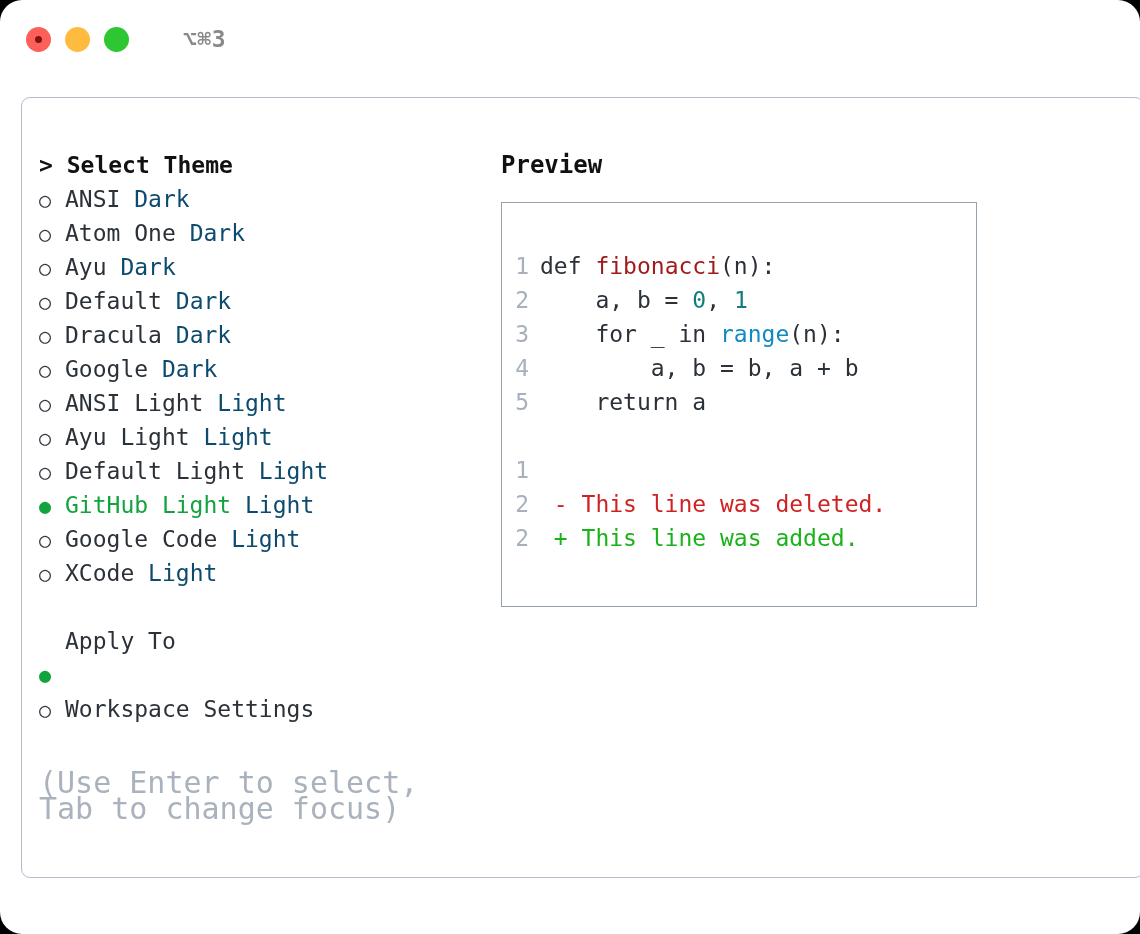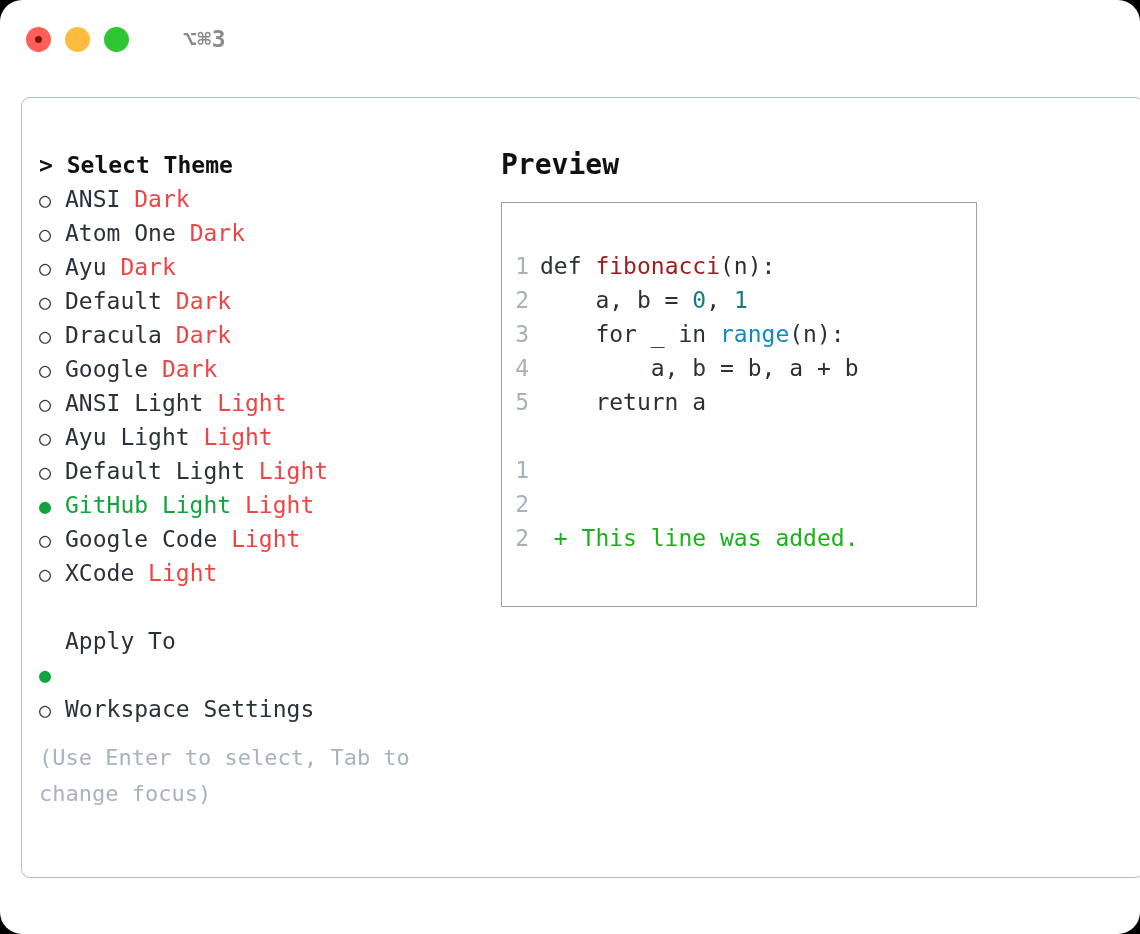--- a/index.html
+++ b/index.html
@@ -113,41 +113,41 @@
     display: inline-block;
     width: 26px;
     flex: 0 0 26px;
     color: #333a42;
     font-size: 20px;
     line-height: 34px;
   }
   .marker.sel { color: #12a33f; }
   .row .name { color: #2b3138; }
   .row.selected .name { color: #12a33f; }
-  .row .kind { color: #ef4444; }
+  .row .kind { color: #0c4a6e; }
   .spacer-row { height: 34px; }
 
   .hint {
-    margin-top: 14px;
-    font-size: 22px;
+    margin-top: 44px;
+    font-size: 30px;
     color: #a9b2bd;
-    line-height: 36px;
+    line-height: 26px;
     width: 420px;
     white-space: pre-wrap;
   }
 
   
   .right-col {
     position: absolute;
     left: 479px;
     top: 50px;
     width: 500px;
   }
   .preview-title {
-    font-size: 28px;
+    font-size: 24px;
     font-weight: bold;
     color: #111111;
     line-height: 34px;
     white-space: pre;
   }
   .code-box {
     margin-top: 20px;
     width: 476px;
     height: 405px;
     border: 1.5px solid #97a2b0;
@@ -232,21 +232,21 @@
           <div id="code-lines">
               <div class="code-line"><span class="gutter">1</span><span><span class="code-text">def </span><span class="tok-func">fibonacci</span><span class="code-text">(n):</span></span></div>
               <div class="code-line"><span class="gutter">2</span><span><span class="code-text">    a, b = </span><span class="tok-num">0</span><span class="code-text">, </span><span class="tok-num">1</span></span></div>
               <div class="code-line"><span class="gutter">3</span><span><span class="code-text">    for _ in </span><span class="tok-call">range</span><span class="code-text">(n):</span></span></div>
               <div class="code-line"><span class="gutter">4</span><span><span class="code-text">        a, b = b, a + b</span></span></div>
               <div class="code-line"><span class="gutter">5</span><span><span class="code-text">    return a</span></span></div>
             </div>
           <div class="blank-line"></div>
           <div id="diff-lines">
               <div class="code-line"><span class="gutter">1</span></div>
-              <div class="code-line"><span class="gutter">2</span></div>
+              <div class="code-line"><span class="gutter">2</span><span><span class="diff-del"> - This line was deleted.</span></span></div>
               <div class="code-line"><span class="gutter">2</span><span><span class="diff-add"> + This line was added.</span></span></div>
             </div>
         </div>
       </div>
 
     </div>
   </div>
 </div>
 
 </body></html>

